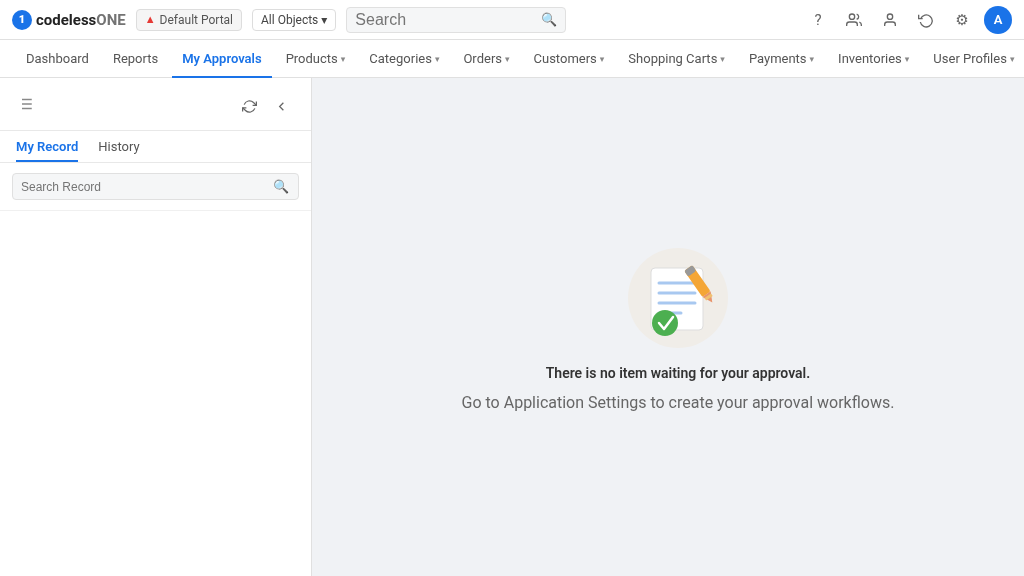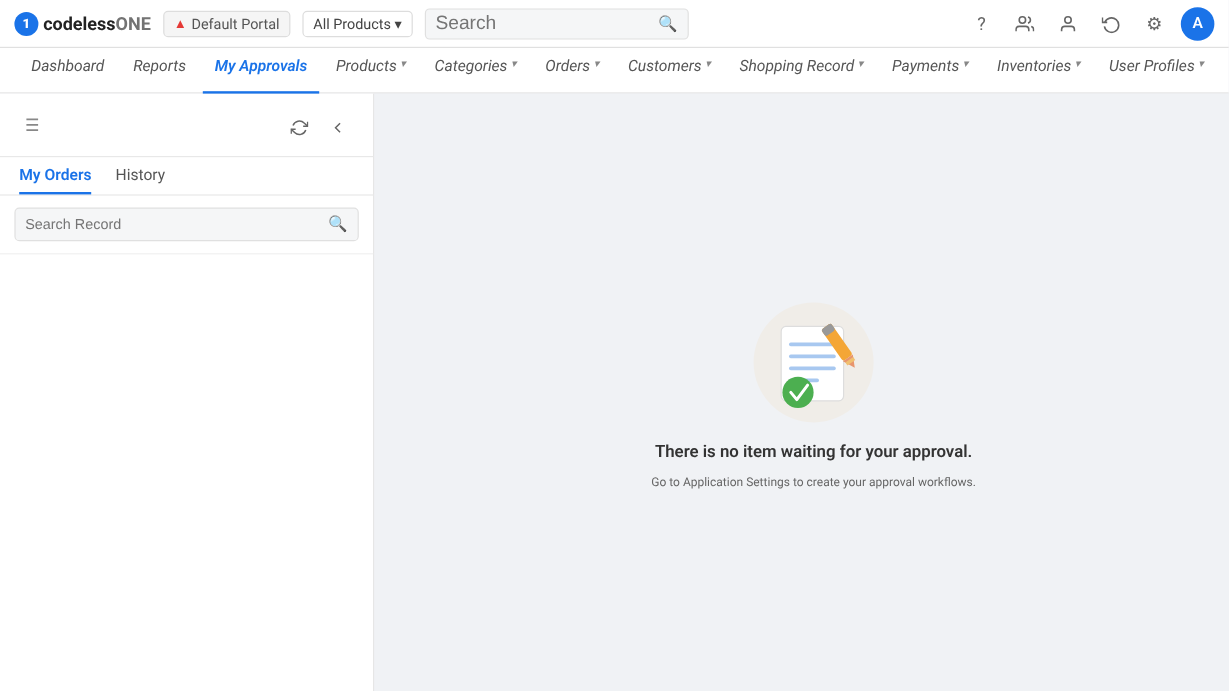--- a/index.html
+++ b/index.html
@@ -15,21 +15,21 @@
     .portal-icon { color: #e53935; font-size: 11px; }
     .all-objects-btn { display: flex; align-items: center; gap: 3px; font-size: 12px; color: #444; border: 1px solid #ddd; border-radius: 4px; padding: 3px 8px; background: #fff; cursor: pointer; white-space: nowrap; }
     .search-bar { display: flex; align-items: center; background: #f5f6f7; border: 1px solid #e0e0e0; border-radius: 4px; padding: 3px 8px; gap: 5px; flex: 1; max-width: 220px; }
     .search-bar input { border: none; background: transparent; font-size: 16px; outline: none; color: #555; width: 100%; }
     .topbar-right { display: flex; align-items: center; gap: 8px; margin-left: auto; }
     .topbar-icon { width: 28px; height: 28px; display: flex; align-items: center; justify-content: center; border-radius: 50%; cursor: pointer; color: #666; font-size: 15px; }
     .avatar { width: 28px; height: 28px; border-radius: 50%; background: #1a73e8; color: #fff; display: flex; align-items: center; justify-content: center; font-size: 13px; font-weight: 600; cursor: pointer; }
 
     
     .navbar { display: flex; align-items: center; height: 38px; background: #fff; border-bottom: 1px solid #e0e0e0; padding: 0 16px; gap: 4px; }
-    .nav-item { padding: 8px 10px; font-size: 13px; color: #555; cursor: pointer; white-space: nowrap; position: relative; height: 38px; display: flex; gap: 3px; font-style: italic; }
+    .nav-item { padding: 8px 10px; font-size: 13px; color: #555; cursor: pointer; white-space: nowrap; position: relative; height: 38px; display: flex; align-items: center; gap: 3px; }
     .nav-item.active { color: #1a73e8; font-weight: 600; }
     .nav-item.active::after { content: ''; position: absolute; bottom: 0; left: 0; right: 0; height: 2px; background: #1a73e8; }
     .nav-item .dropdown-arrow { font-size: 9px; color: #888; }
 
     
     .main { display: flex; height: calc(576px - 40px - 38px); }
 
     
     .sidebar { width: 312px; background: #fff; border-right: 1px solid #e0e0e0; display: flex; flex-direction: column; flex-shrink: 0; }
     .sidebar-header { display: flex; align-items: center; justify-content: space-between; padding: 14px 16px 10px 16px; border-bottom: 1px solid #e8e8e8; }
@@ -48,38 +48,38 @@
     .sidebar-search-inner { display: flex; align-items: center; background: #f5f6f7; border: 1px solid #e0e0e0; border-radius: 4px; padding: 5px 8px; gap: 9px; }
     .sidebar-search-inner input { border: none; background: transparent; font-size: 12px; outline: none; color: #555; width: 100%; }
     .sidebar-search-icon { color: #aaa; font-size: 13px; }
 
     
     .content { flex: 1; display: flex; align-items: center; justify-content: center; background: #f0f2f5; padding-left: 20px; }
     .empty-state { display: flex; flex-direction: column; align-items: center; gap: 12px; }
 
     
     .empty-text-primary { font-size: 14px; font-weight: 600; color: #333; text-align: center; }
-    .empty-text-secondary { font-size: 10px; color: #666; text-align: center; }
+    .empty-text-secondary { font-size: 16px; color: #666; text-align: center; }
   </style>
 </head>
 <body>
 
 <div class="topbar">
   <div class="logo">
     <div class="logo-icon">1</div>
     <span class="logo-text">codeless<span>ONE</span></span>
   </div>
 
   <div class="portal-btn">
     <span class="portal-icon">▲</span>
     <span>Default Portal</span>
   </div>
 
   <div class="all-objects-btn">
-    <span>All Products</span>
+    <span>All Objects</span>
     <span>▾</span>
   </div>
 
   <div class="search-bar">
     <input type="text" placeholder="Search" style="">
     <span style="color:#aaa;">🔍</span>
   </div>
 
   <div class="topbar-right">
     <div class="topbar-icon">?</div>
@@ -128,21 +128,21 @@
   </div>
   <div class="nav-item">
     <span>Orders</span>
     <span class="dropdown-arrow">▾</span>
   </div>
   <div class="nav-item">
     <span>Customers</span>
     <span class="dropdown-arrow">▾</span>
   </div>
   <div class="nav-item">
-    <span>Shopping Record</span>
+    <span>Shopping Carts</span>
     <span class="dropdown-arrow">▾</span>
   </div>
   <div class="nav-item">
     <span>Payments</span>
     <span class="dropdown-arrow">▾</span>
   </div>
   <div class="nav-item">
     <span>Inventories</span>
     <span class="dropdown-arrow">▾</span>
   </div>
@@ -179,21 +179,21 @@
         <div class="sidebar-action-btn" title="Back">
           <svg width="15" height="15" viewBox="0 0 24 24" fill="none" stroke="#666" stroke-width="2">
               <polyline points="15 18 9 12 15 6"></polyline>
             </svg>
         </div>
       </div>
     </div>
 
     <div class="sidebar-tabs">
       <div class="sidebar-tab active">
-        <span>My Orders</span>
+        <span>My Record</span>
       </div>
       <div class="sidebar-tab">
         <span>History</span>
       </div>
     </div>
 
     <div class="sidebar-search">
       <div class="sidebar-search-inner">
         <input type="text" style="flex: 1 1 0%;" placeholder="Search Record">
         <span class="sidebar-search-icon">🔍</span>

